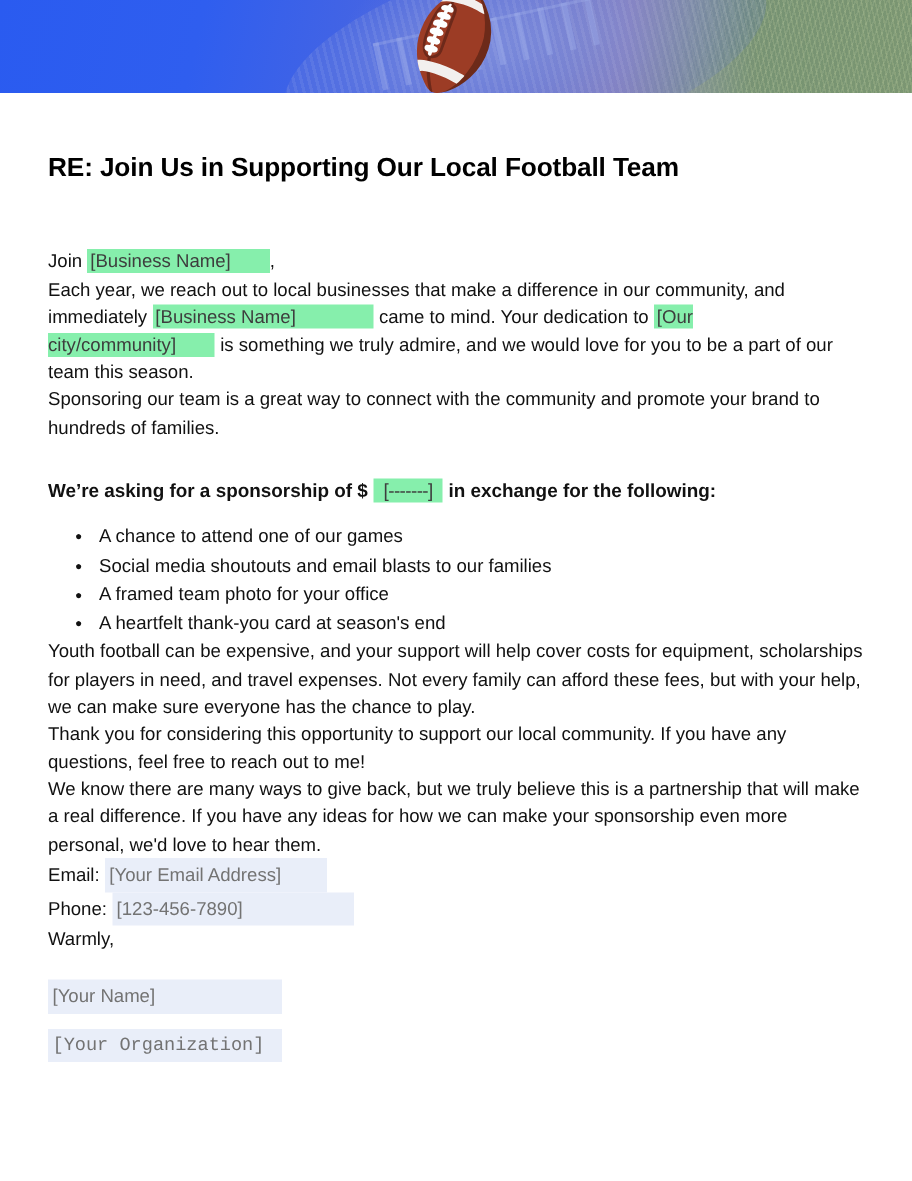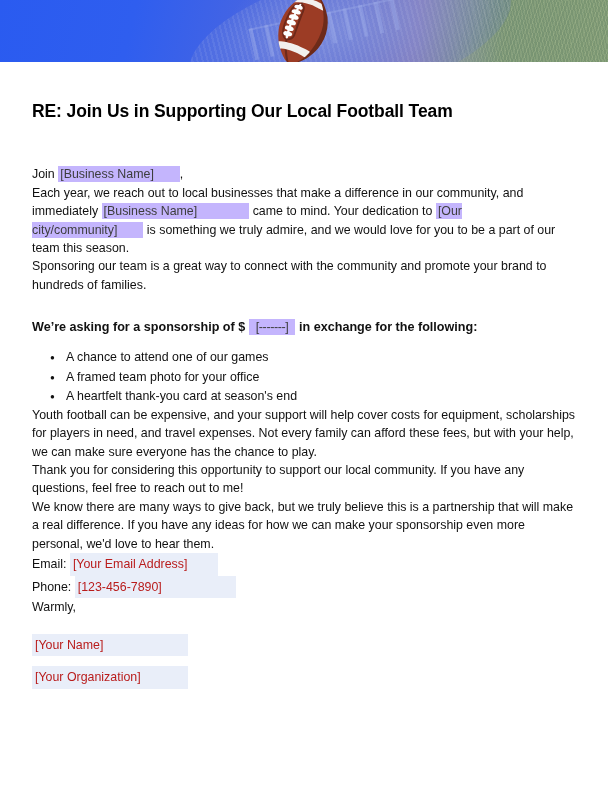--- a/index.html
+++ b/index.html
@@ -119,38 +119,38 @@
 
   .ask-line {
     font-size: 12.6px;
     font-weight: bold;
     margin: 24px 0 0 0;
     line-height: 1.45;
   }
 
   
   .ph {
-    background: #c4b5fd;
+    background: #86efac;
     color: #3d3d3d;
     font-weight: normal;
     padding: 1px 2px;
   }
   .ph-wide-1 { padding-right: 52px; }
   .ph-wide-2 { padding-right: 26px; }
   .ph-dash { letter-spacing: -0.4px; padding: 1px 7px; }
 
   
   .field-line {
     font-size: 12.4px;
     margin: 0;
     line-height: 1.5;
   }
   .field-line .ph-block {
     background: #e9eef9;
-    color: #b91c1c;
+    color: #737373;
     display: inline-block;
     padding: 2px 3px;
   }
   .ph-email { width: 142px; }
   .ph-phone { width: 155px; }
   .ph-name  { width: 150px; }
   .ph-org   { width: 150px; }
 
   ul.benefits {
     margin: 12px 0 0 0;
@@ -166,21 +166,21 @@
   ul.benefits li::before {
     content: "\25CF";
     position: absolute;
     left: -16px;
     top: 0;
     font-size: 8px;
     line-height: 19px;
     color: #111111;
   }
   .sig-block { margin-top: 17px; }
-  .sig-block .field-line + .field-line { margin-top: 10px; }
+  .sig-block .field-line + .field-line { margin-top: 10px; font-family: Liberation Mono, monospace; }
 </style>
 </head>
 <body>
 
 <div class="banner">
   <div class="banner-photo"></div>
   <div class="banner-grass"></div>
   <div class="banner-ball-ghost"></div>
   <div class="banner-lace-ghost"></div>
   <div class="banner-emoji">🏈</div>
@@ -199,20 +199,21 @@
   </p>
 
   <p class="body-par gap-md">Sponsoring our team is a great way to connect with the community and promote your brand to hundreds of families.</p>
 
   <p class="ask-line">
     <span>We’re asking for a sponsorship of $ </span><span class="ph ph-dash">[-------]</span><span> in exchange for the following:</span>
   </p>
 
   <ul class="benefits">
     <li>A chance to attend one of our games</li>
+    <li>Social media shoutouts and email blasts to our families</li>
     <li>A framed team photo for your office</li>
     <li>A heartfelt thank-you card at season's end</li>
   </ul>
 
   <p class="body-par gap-md">Youth football can be expensive, and your support will help cover costs for equipment, scholarships for players in need, and travel expenses. Not every family can afford these fees, but with your help, we can make sure everyone has the chance to play.</p>
 
   <p class="body-par gap-md">Thank you for considering this opportunity to support our local community. If you have any questions, feel free to reach out to me!</p>
 
   <p class="body-par gap-md">We know there are many ways to give back, but we truly believe this is a partnership that will make a real difference. If you have any ideas for how we can make your sponsorship even more personal, we'd love to hear them.</p>
 

